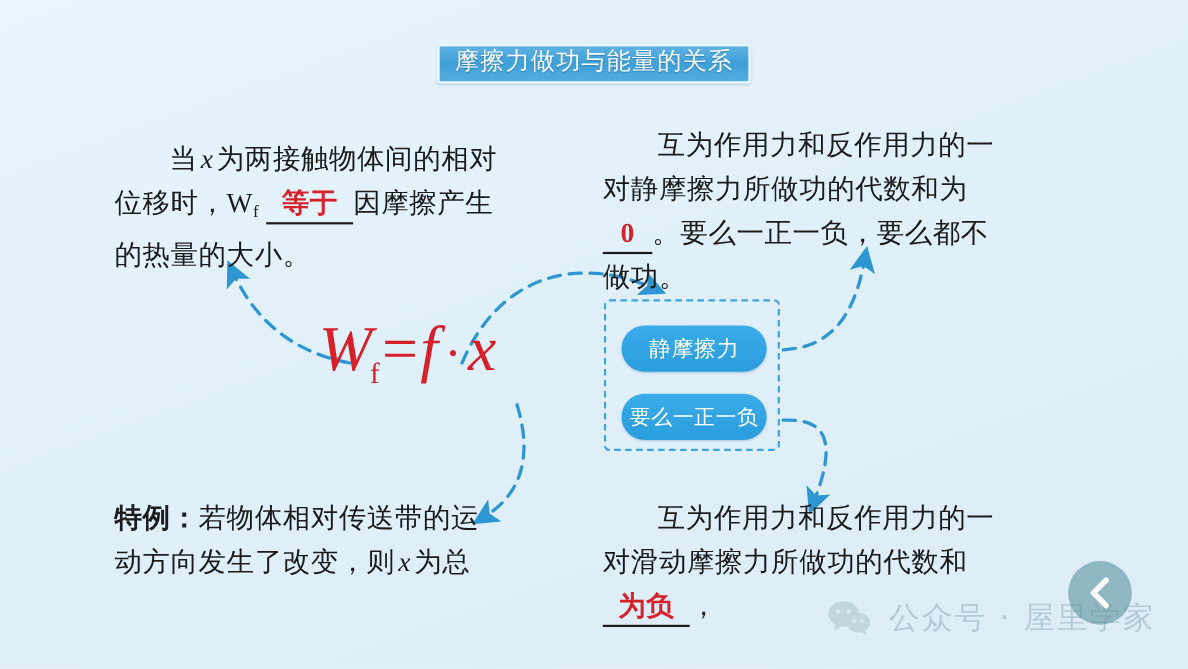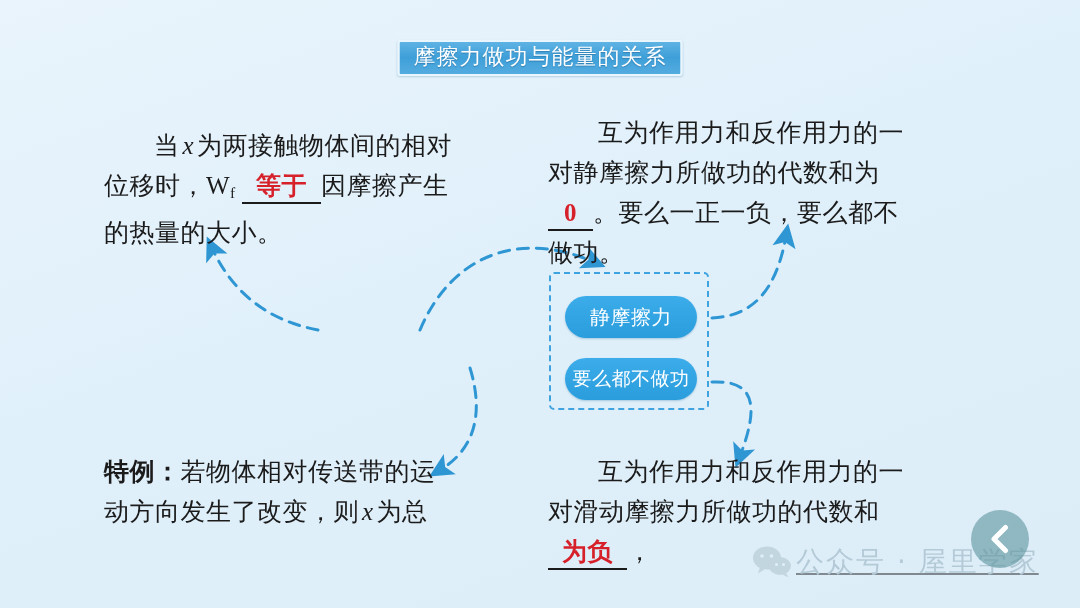--- a/index.html
+++ b/index.html
@@ -143,23 +143,22 @@
     pointer-events: none;
   }
 
   
   #watermark {
     position: absolute;
     left: 752px;
     top: 543px;
     display: flex;
     align-items: center;
-    gap: 4px;
+    gap: 16px;
     opacity: .42;
-    text-decoration: underline;
   }
   #wm-text {
     color: #7d9aa8;
     font-family: "DejaVu Sans", "Liberation Sans", sans-serif;
     font-size: 28px;
     letter-spacing: 2px;
     white-space: nowrap;
   }
 
   
@@ -205,27 +204,30 @@
 
   <div class="para" id="para-tl">
     <span class="indent"></span><span>当</span><span class="var">x</span><span>为两接触物体间的相对位移时，W</span><span class="sub">f</span>
     <span class="blank">等于</span><span>因摩擦产生的热量的大小。</span>
   </div>
 
   <div class="para" id="para-tr">
     <span class="indent"></span><span>互为作用力和反作用力的一对静摩擦力所做功的代数和为</span><span class="blank narrow">0</span><span>。要么一正一负，要么都不做功。</span>
   </div>
 
+  <div id="formula">
+    <span class="f-w">W</span><span class="f-sub">f</span><span class="f-op">=</span><span>f</span><span class="f-dot">·</span><span>x</span>
+  </div>
 
   <div id="force-box">
     <div class="force-btn" id="btn-static">
       <span>静摩擦力</span>
     </div>
     <div class="force-btn" id="btn-kinetic">
-      <span>要么都不做功</span>
+      <span>要么一正一负</span>
     </div>
   </div>
 
   <div class="para" id="para-bl">
     <span class="bold-lead">特例：</span><span>若物体相对传送带的运动方向发生了改变，则</span><span class="var">x</span><span>为总</span>
   </div>
 
   <div class="para" id="para-br">
     <span class="indent"></span><span>互为作用力和反作用力的一对滑动摩擦力所做功的代数和</span><span class="blank">为负</span><span>，</span>
   </div>

